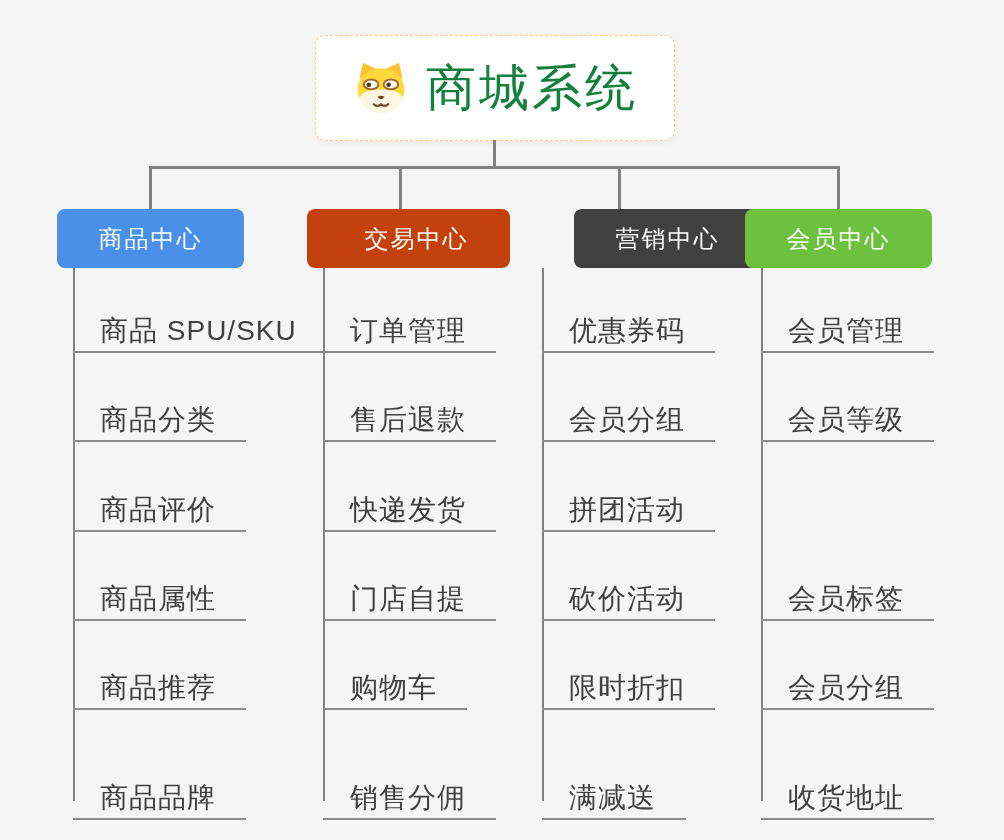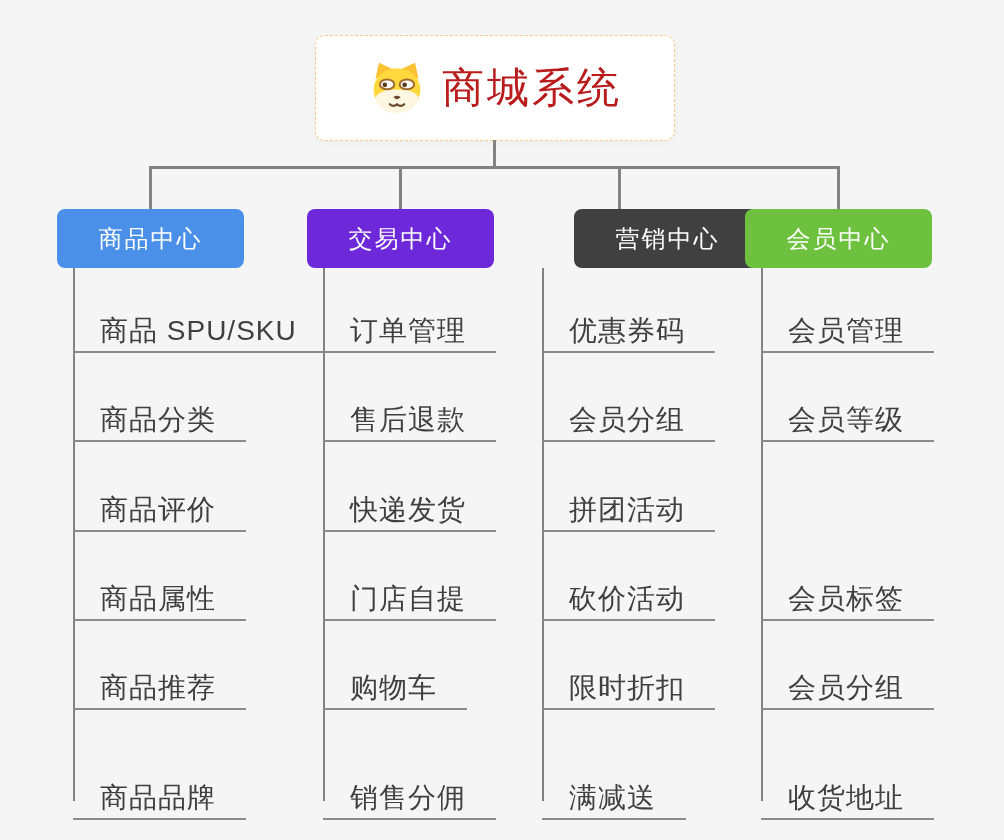--- a/index.html
+++ b/index.html
@@ -18,22 +18,22 @@
     position:absolute;left:315px;top:35px;width:360px;height:106px;
     background:#ffffff;
     border:1px dashed #f6cb85;
     border-radius:10px;
     box-shadow:0 2px 6px rgba(0,0,0,0.04);
     display:flex;align-items:center;justify-content:center;
     gap:16px;
     box-sizing:border-box;
   }
   .root-title{
-    color:#b91c1c;
-    font-size:42px;
+    color:#15803d;
+    font-size:50px;
     letter-spacing:3px;
     font-weight:500;
     white-space:nowrap;
   }
   .dog-icon{width:58px;height:54px;flex:0 0 auto;}
   
   .line{position:absolute;background:#828282;}
   .stub-root   {left:493px;top:140px;width:3px;height:28px;}
   .bus         {left:149px;top:166px;width:691px;height:3px;}
   .drop        {top:166px;width:3px;height:44px;}
@@ -45,21 +45,21 @@
     position:absolute;top:209px;width:187px;height:59px;
     border-radius:8px;
     color:#ffffff;
     font-size:24px;
     letter-spacing:2px;
     display:flex;align-items:center;justify-content:center;
     white-space:nowrap;
     cursor:default;
   }
   .branch.b1{left:57px; background:#4a90e8;}
-  .branch.b2{left:307px;background:#6d28d9;}
+  .branch.b2{left:307px;background:#c2410c;padding-left:16px;}
   .branch.b3{left:550px;background:#404040;margin-left:24px;}
   .branch.b4{left:745px;background:#6dc13e;font-family:Liberation Serif, serif;}
   
   .leaf{
     position:absolute;
     height:40px;
     line-height:36px;
     box-sizing:border-box;
     border-bottom:2px solid #8b8b8b;
     padding:0 30px 2px 27px;

